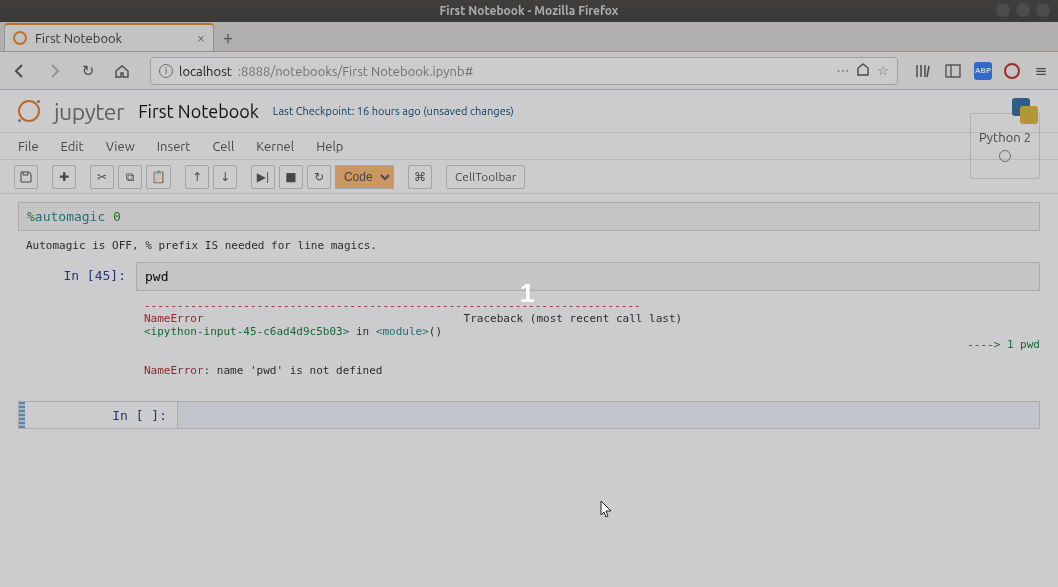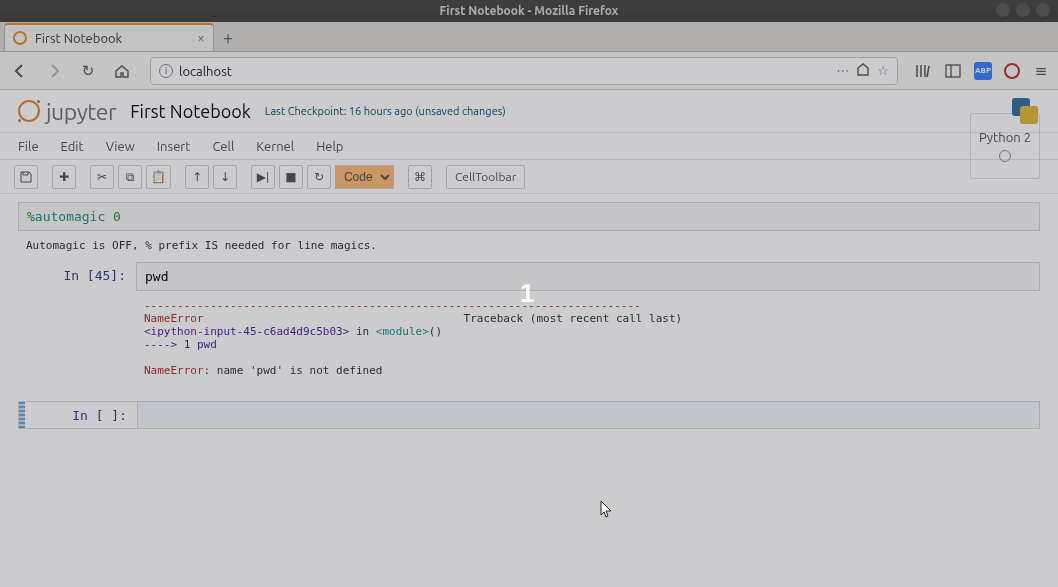--- a/index.html
+++ b/index.html
@@ -40,21 +40,21 @@
 .right-icons { display:flex; gap:12px; align-items:center; }
 .ico { width:18px; height:18px; color:#5a5955; font-size:15px; display:flex;
   align-items:center; justify-content:center; cursor:pointer; }
 .abp { width:18px; height:18px; background:#3b82f6; color:#fff; font-size:8px;
   border-radius:3px; display:flex; align-items:center; justify-content:center;
   font-weight:bold; }
 .opera { width:16px; height:16px; border:2px solid #c2342e; border-radius:50%; }
 
 .page { background:#fff; height:calc(587px - 22px - 30px - 38px); }
 .jp-header { height:42px; display:flex; align-items:center; padding:0 18px; gap:14px; }
-.jp-logo { display:flex; align-items:center; gap:6px; }
+.jp-logo { display:flex; align-items:center; gap:14px; }
 .jp-logo .orb { width:22px; height:22px; border:2px solid #e8822e; border-radius:50%;
   position:relative; }
 .jp-logo .orb::before,.jp-logo .orb::after { content:""; position:absolute;
   width:3px; height:3px; background:#888; border-radius:50%; }
 .jp-logo .orb::before { top:-2px; right:-2px; }
 .jp-logo .orb::after { bottom:-2px; left:-2px; }
 .jp-logo .txt { color:#757575; font-size:23px; letter-spacing:-0.5px; }
 .nb-name { color:#111; font-size:18px; }
 .checkpoint { color:#0c4a6e; font-size:11px; }
 .kernel-logo { margin-left:auto; width:30px; height:30px; position:relative; }
@@ -84,21 +84,21 @@
 .cell-body { flex:1; }
 .input-area { border:1px solid #d6d6d6; background:#f7f7f7; padding:6px 8px;
   font-family:"DejaVu Sans Mono",monospace; font-size:13px; min-height:26px; }
 .selected .input-area { border-left:4px solid #6ea5db; background:#f2f6fb; }
 .selected .prompt-marker { width:6px; background:#6ea5db;
   background-image:repeating-linear-gradient(0deg,#6ea5db,#6ea5db 2px,#cfe1f0 2px,#cfe1f0 4px); }
 .output { padding:8px 0 6px 8px; font-family:"DejaVu Sans Mono",monospace;
   font-size:11px; color:#333; }
 .output .err { color:#b03030; }
 .output .cyan { color:#1f8c8c; }
-.output .green { color:#4c1d95; }
+.output .green { color:#15803d;text-align:right; }
 .output .traceback { color:#333; }
 .magic-pct { color:#2e8b2e; }
 .magic-word { color:#1f8c8c; }
 .magic-zero { color:#2e8b2e; }
 .selrow { display:flex; border:1px solid #d6d6d6; }
 .cursor-overlay { position:absolute; left:600px; top:500px; z-index:120;
   font-size:14px; color:#fff; pointer-events:none; }
 .big-one { position:absolute; left:520px; top:278px; color:#fff; font-size:26px;
   font-weight:bold; z-index:120; pointer-events:none; font-family:Arial,sans-serif; }
 </style>
@@ -136,20 +136,21 @@
   </div>
   <div class="nav-btn">↻</div>
   <div class="nav-btn">
     <svg width="16" height="16" viewBox="0 0 16 16">
         <path d="M2 8l6-5 6 5v6H9v-4H7v4H2z" fill="none" stroke="#5b5a57" stroke-width="1.4"></path>
       </svg>
   </div>
   <div class="urlbar">
     <span class="info">i</span>
     <span class="host">localhost</span>
+      <span class="rest">:8888/notebooks/First Notebook.ipynb#</span>
     <span class="spacer"></span>
     <span style="color:#888;">⋯</span>
     <span>
       <svg width="16" height="16" viewBox="0 0 16 16">
           <path d="M8 2 3 6v7h10V6z" fill="none" stroke="#5a5955" stroke-width="1.4"></path>
         </svg>
     </span>
     <span style="color:#888;">☆</span>
   </div>
   <div class="right-icons">
@@ -246,21 +247,21 @@
 <div class="green">----&gt; 1 pwd</div>
 <div style="height:13px;"></div>
 <div><span class="err">NameError</span><span>: </span><span class="traceback">name 'pwd' is not defined</span></div>
         </div>
       </div>
     </div>
 
     <div class="cell selected" style="margin-top:18px;">
       <div class="selrow" style="flex:1;">
         <div class="prompt-marker" style="width:6px;"></div>
-        <div class="prompt" style="width:112px;">In [ ]:</div>
+        <div class="prompt" style="width:112px;margin-left:40px;">In [ ]:</div>
         <div class="cell-body" style="flex:1;">
           <div class="input-area" style="border:none;border-left:1px solid #d6d6d6;"></div>
         </div>
       </div>
     </div>
   </div>
 </div>
 
 <div class="big-one">1</div>
 <div class="cursor-overlay">

